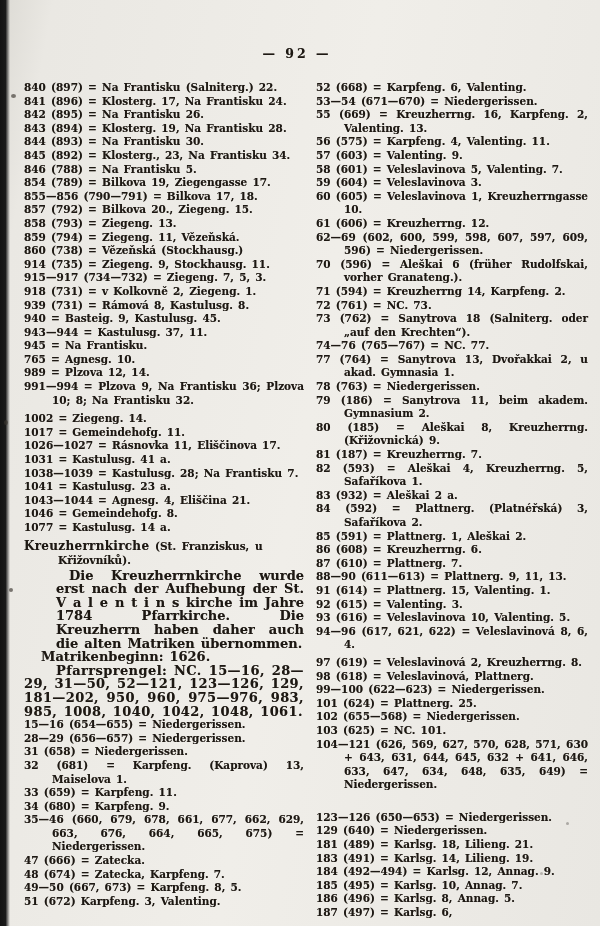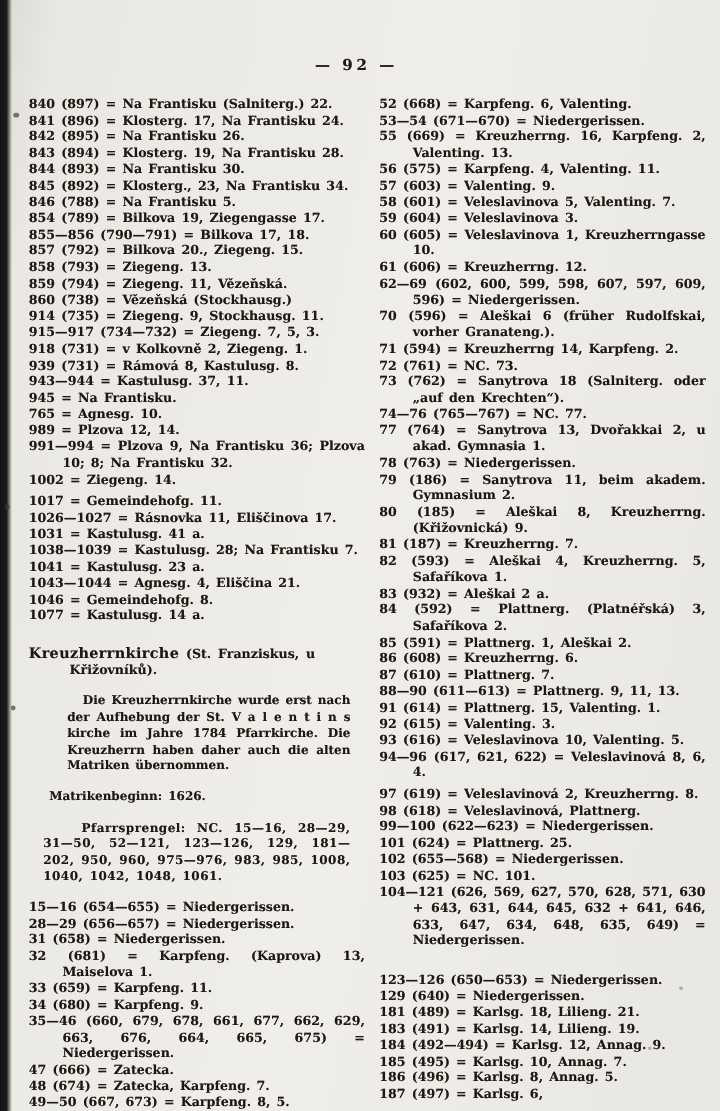--- a/index.html
+++ b/index.html
@@ -30,26 +30,26 @@
   .entry {
     font-size: 10.5px; line-height: 13.6px;
     padding-left: 28px; text-indent: -28px;
     text-align: justify; word-spacing: 1.5px;
   }
   #left-top .entry:nth-child(24) { margin-top: 5px; }
   #right-entries .entry:nth-child(32) { margin-top: 4px; }
   #right-entries .entry:nth-child(39) { margin-top: 19px; }
   .section { margin: 0; }
   .heading {
-    margin: 16px 0 2px 0; font-size: 10.5px; line-height: 14px;
+    margin: 4px 0 2px 0; font-size: 10.5px; line-height: 14px;
     padding-left: 34px; text-indent: -34px; word-spacing: 2px;
   }
   .term { font-size: 12px; letter-spacing: .3px; }
   .para {
-    margin: 12px; font-size: 10px; line-height: 13.6px;
+    margin: 0; font-size: 13px; line-height: 13.6px;
     text-align: justify; word-spacing: 1.5px;
   }
   .para.indent { margin-left: 32px; text-indent: 13px; }
   .matriken { margin-left: 17px; text-align: left; }
   .pfarr { text-indent: 32px; letter-spacing: .4px; }
 </style>
 </head>
 <body>
 
 <div class="scan-edge"></div>
@@ -76,20 +76,21 @@
           <div class="entry">854 (789) = Bilkova 19, Ziegengasse 17.</div>
           <div class="entry">855—856 (790—791) = Bilkova 17, 18.</div>
           <div class="entry">857 (792) = Bilkova 20., Ziegeng. 15.</div>
           <div class="entry">858 (793) = Ziegeng. 13.</div>
           <div class="entry">859 (794) = Ziegeng. 11, Vězeňská.</div>
           <div class="entry">860 (738) = Vězeňská (Stockhausg.)</div>
           <div class="entry">914 (735) = Ziegeng. 9, Stockhausg. 11.</div>
           <div class="entry">915—917 (734—732) = Ziegeng. 7, 5, 3.</div>
           <div class="entry">918 (731) = v Kolkovně 2, Ziegeng. 1.</div>
           <div class="entry">939 (731) = Rámová 8, Kastulusg. 8.</div>
+          <div class="entry">940 = Basteig. 9, Kastulusg. 45.</div>
           <div class="entry">943—944 = Kastulusg. 37, 11.</div>
           <div class="entry">945 = Na Frantisku.</div>
           <div class="entry">765 = Agnesg. 10.</div>
           <div class="entry">989 = Plzova 12, 14.</div>
           <div class="entry">991—994 = Plzova 9, Na Frantisku 36; Plzova 10; 8; Na Frantisku 32.</div>
           <div class="entry">1002 = Ziegeng. 14.</div>
           <div class="entry">1017 = Gemeindehofg. 11.</div>
           <div class="entry">1026—1027 = Rásnovka 11, Eliščinova 17.</div>
           <div class="entry">1031 = Kastulusg. 41 a.</div>
           <div class="entry">1038—1039 = Kastulusg. 28; Na Frantisku 7.</div>

